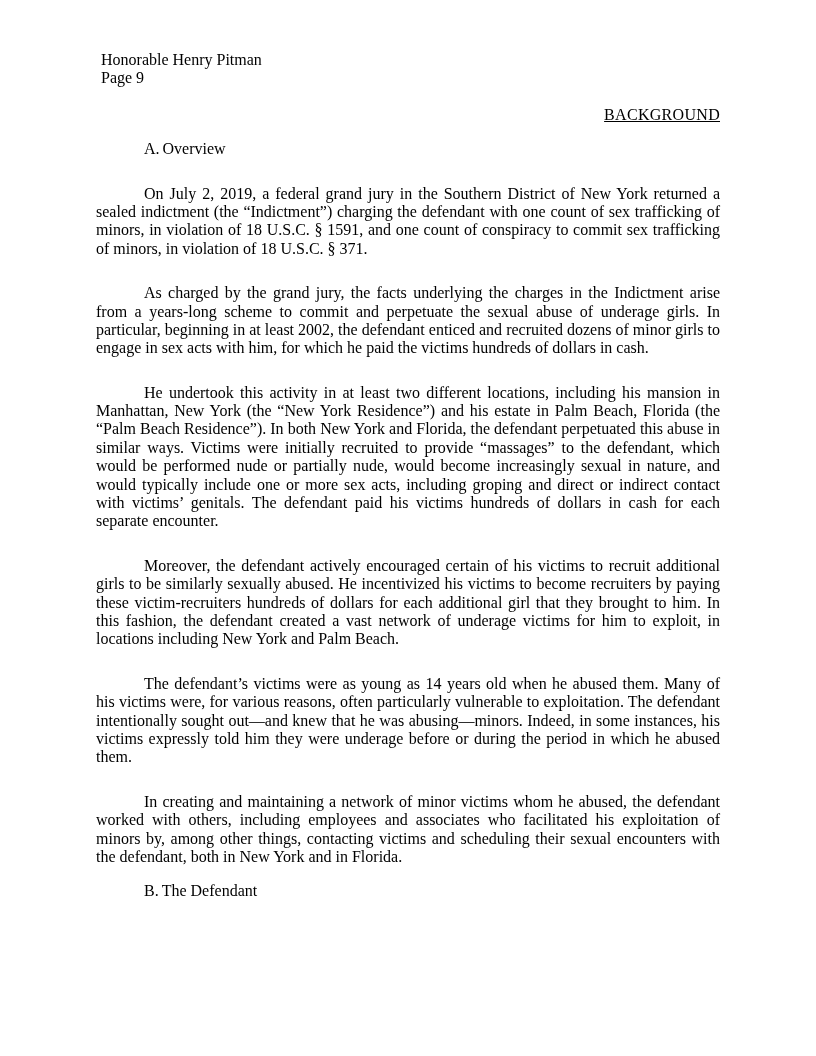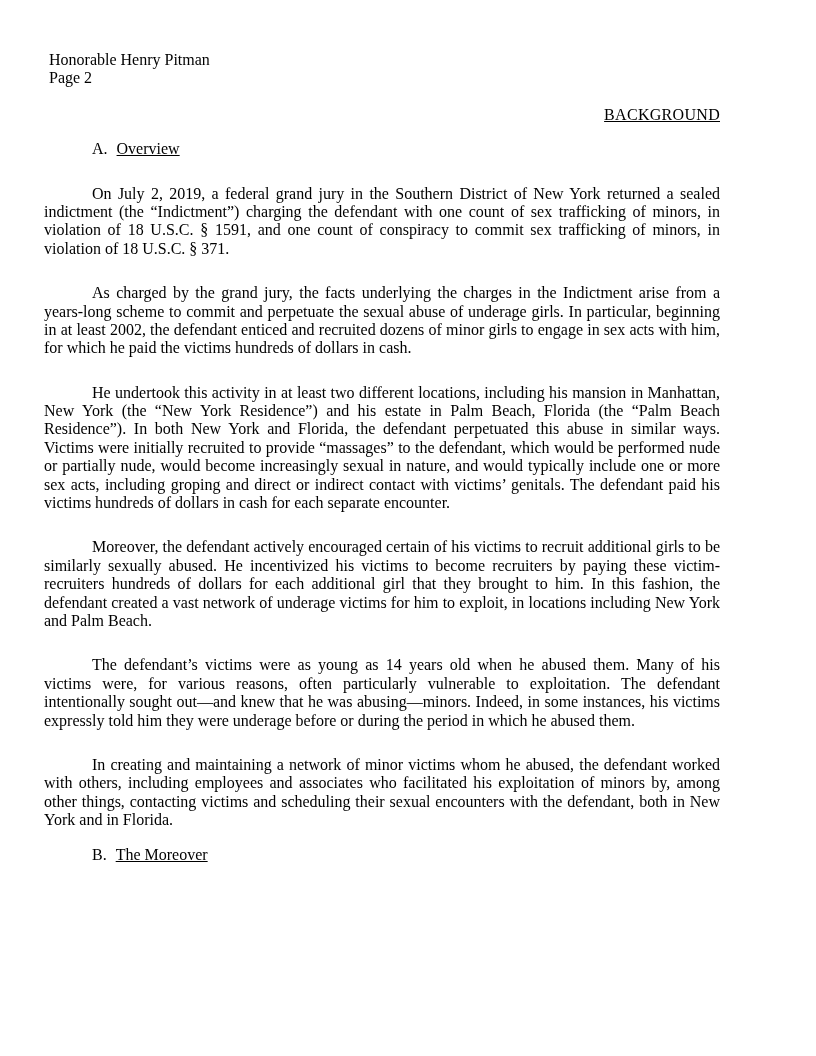--- a/index.html
+++ b/index.html
@@ -6,72 +6,71 @@
   html, body { background: #ffffff; }
   .page {
     position: relative;
     width: 816px;
     height: 1032px;
     background: #ffffff;
     color: #000000;
     font-family: "Liberation Serif", serif;
     font-size: 16px;
     line-height: 1.15;
-    padding: 51px 96px 0 44px;
+    padding: 51px 96px 0 96px;
     overflow: hidden;
   }
   .header { margin-left: 5px; }
   .header div { white-space: nowrap; }
   .doc-title {
     text-align: right;
     margin-top: 18px;
   }
   .doc-title .u {
     text-decoration: underline;
     letter-spacing: 0.3px;
   }
   .section-heading {
     margin-top: 16px;
     padding-left: 48px;
   }
   .section-heading .u {
-    text-decoration: underline;
-    margin-left: 9px;
+    margin-left: 3px;
   }
   p.body {
     margin-top: 26px;
     text-align: justify;
     text-indent: 48px;
   }
 </style>
 </head>
 <body>
 
 <div class="page">
 
   <div class="header">
     <div>Honorable Henry Pitman</div>
-    <div>Page 2</div>
+    <div>Page 9</div>
   </div>
 
   <div class="doc-title">
     <span class="u">BACKGROUND</span>
   </div>
 
   <div>
     <div class="section-heading">
       <span>A.</span><span class="u">Overview</span>
     </div>
     <p class="body">On July 2, 2019, a federal grand jury in the Southern District of New York returned a sealed indictment (the “Indictment”) charging the defendant with one count of sex trafficking of minors, in violation of 18 U.S.C. § 1591, and one count of conspiracy to commit sex trafficking of minors, in violation of 18 U.S.C. § 371.</p>
     <p class="body">As charged by the grand jury, the facts underlying the charges in the Indictment arise from a years-long scheme to commit and perpetuate the sexual abuse of underage girls.  In particular, beginning in at least 2002, the defendant enticed and recruited dozens of minor girls to engage in sex acts with him, for which he paid the victims hundreds of dollars in cash.</p>
     <p class="body">He undertook this activity in at least two different locations, including his mansion in Manhattan, New York (the “New York Residence”) and his estate in Palm Beach, Florida (the “Palm Beach Residence”).  In both New York and Florida, the defendant perpetuated this abuse in similar ways.  Victims were initially recruited to provide “massages” to the defendant, which would be performed nude or partially nude, would become increasingly sexual in nature, and would typically include one or more sex acts, including groping and direct or indirect contact with victims’ genitals.  The defendant paid his victims hundreds of dollars in cash for each separate encounter.</p>
     <p class="body">Moreover, the defendant actively encouraged certain of his victims to recruit additional girls to be similarly sexually abused.  He incentivized his victims to become recruiters by paying these victim-recruiters hundreds of dollars for each additional girl that they brought to him.  In this fashion, the defendant created a vast network of underage victims for him to exploit, in locations including New York and Palm Beach.</p>
     <p class="body">The defendant’s victims were as young as 14 years old when he abused them.  Many of his victims were, for various reasons, often particularly vulnerable to exploitation.  The defendant intentionally sought out—and knew that he was abusing—minors.  Indeed, in some instances, his victims expressly told him they were underage before or during the period in which he abused them.</p>
     <p class="body">In creating and maintaining a network of minor victims whom he abused, the defendant worked with others, including employees and associates who facilitated his exploitation of minors by, among other things, contacting victims and scheduling their sexual encounters with the defendant, both in New York and in Florida.</p>
   </div>
 
   <div>
     <div class="section-heading">
-      <span>B.</span><span class="u">The Moreover</span>
+      <span>B.</span><span class="u">The Defendant</span>
     </div>
   </div>
 
 </div>
 
 </body></html>

